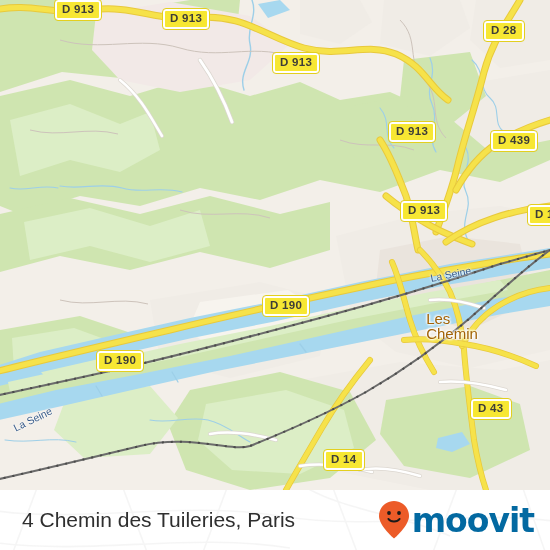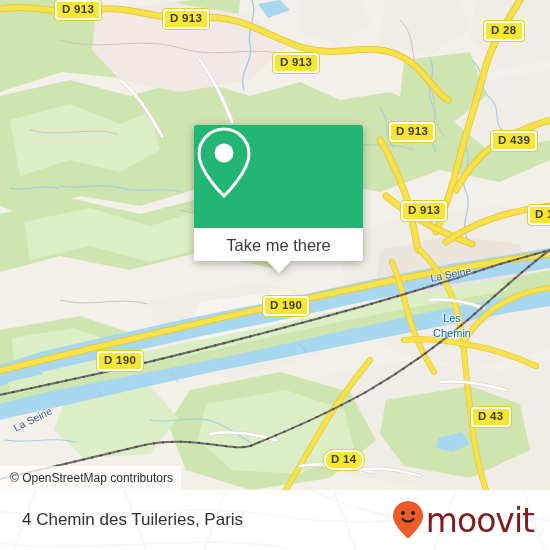--- a/index.html
+++ b/index.html
@@ -27,24 +27,23 @@
     letter-spacing:.3px;
     padding:1px 5px 2px 5px;
     white-space:nowrap;
     line-height:13px;
     box-sizing:border-box;
   }
 
   
   .city{
     position:absolute;
-    color:#0369a1;
-    font-size:11px;
+    color:#a16207;
+    font-size:15px;
     line-height:15px;
-    text-align:center;
     white-space:nowrap;
     text-shadow:0 0 2px #fff,0 0 3px #fff,1px 1px 2px #fff,-1px -1px 2px #fff;
   }
   .city span{display:block;}
 
   
   .river{
     position:absolute;
     color:#3b5e8c;
     font-size:10.5px;
@@ -97,27 +96,27 @@
   #footer{
     position:absolute;left:0;top:490px;width:550px;height:60px;
     background:#ffffff;
     display:flex;align-items:center;justify-content:space-between;
     box-sizing:border-box;padding:0 16px 0 22px;
     overflow:hidden;
   }
   #footer-bgmap{position:absolute;left:0;top:0;opacity:.08;}
   #address-label{
     position:relative;z-index:2;
-    color:#2f2f2f;font-size:17px;line-height:20px;white-space:nowrap;
+    color:#2f2f2f;font-size:21px;line-height:20px;white-space:nowrap;
   }
   #moovit-logo{position:relative;z-index:2;display:flex;align-items:center;gap:2px;}
   #moovit-wordmark{
-    color:#7f1d1d;
+    color:#0369a1;
     font-size:33px;
-    font-weight:normal;
+    font-weight:bold;
     letter-spacing:-1.0px;
     line-height:33px;
     font-family:"DejaVu Sans","Liberation Sans",sans-serif;
   }
 </style>
 </head>
 <body>
 
 <div id="app">
 
@@ -258,45 +257,32 @@
     <div class="shield" style="left:55px;top:0px;">D 913</div>
     <div class="shield" style="left:163px;top:9px;">D 913</div>
     <div class="shield" style="left:273px;top:53px;">D 913</div>
     <div class="shield" style="left:484px;top:21px;text-align:center;">D 28</div>
     <div class="shield" style="left:389px;top:122px;">D 913</div>
     <div class="shield" style="left:491px;top:131px;">D 439</div>
     <div class="shield" style="left:401px;top:201px;">D 913</div>
     <div class="shield" style="left:528px;top:205px;">D 1</div>
     <div class="shield" style="left:263px;top:296px;">D 190</div>
     <div class="shield" style="left:97px;top:351px;">D 190</div>
-    <div class="shield" style="left:471px;top:399px;margin-top:8px;">D 43</div>
-    <div class="shield" style="left:324px;top:450px;border-radius:9px;">D 14</div>
+    <div class="shield" style="left:471px;top:399px;">D 43</div>
+    <div class="shield" style="left:324px;top:450px;">D 14</div>
 
     <div class="city" style="left:452px;top:311px;transform:translateX(-50%);">
       <span>Les</span>
       <span>Chemin</span>
     </div>
 
     <div class="river" style="left:430px;top:268px;transform:rotate(-11deg);">La Seine</div>
     <div class="river" style="left:12px;top:413px;transform:rotate(-26deg);">La Seine</div>
 
-    <div id="attribution">© OpenStreetMap contributors</div>
-
-    <div id="marker-card">
-      <div id="marker-card-top">
-        <svg id="pin-icon" width="60" height="76" viewBox="0 0 60 76">
-          <path d="M30 4 C16.2 4 5 15.2 5 29 C5 47 30 71 30 71 C30 71 55 47 55 29 C55 15.2 43.8 4 30 4 Z" fill="none" stroke="#ffffff" stroke-width="3"></path>
-          <circle cx="30" cy="28" r="9.5" fill="#ffffff"></circle>
-        </svg>
-      </div>
-      <div id="marker-card-bottom">
-        <span id="take-me-there-label">Take me there</span>
-        <div id="card-pointer"></div>
-      </div>
-    </div>
+
   </div>
 
   <div id="footer">
     <svg id="footer-bgmap" width="550" height="60" viewBox="0 0 550 60">
       <g stroke="#8a8a8a" fill="none" stroke-width="1.6">
         <path d="M40,-10 L10,70"></path>
         <path d="M120,-10 L150,70"></path>
         <path d="M230,-10 L200,70"></path>
         <path d="M330,-10 L360,70"></path>
         <path d="M460,-10 L430,70"></path>

